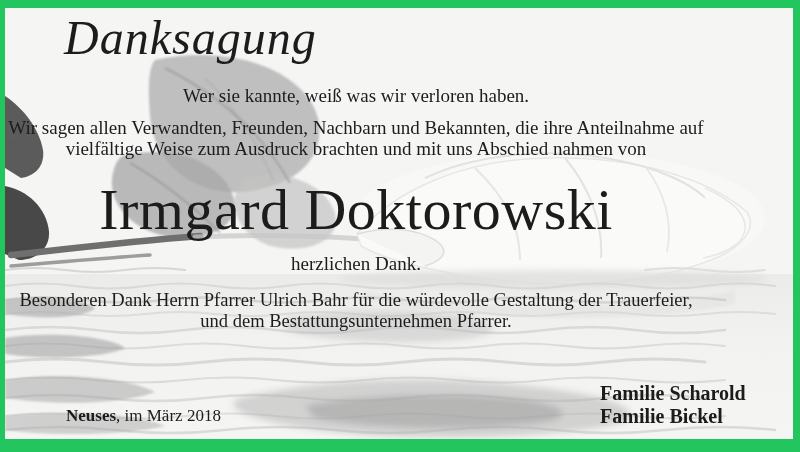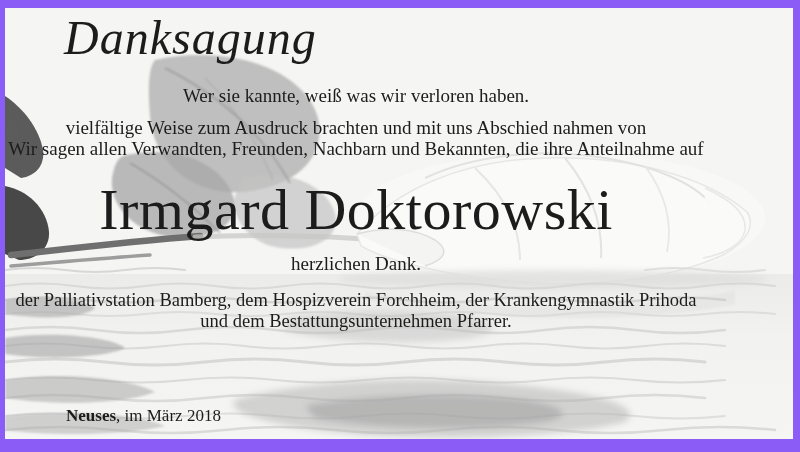--- a/index.html
+++ b/index.html
@@ -1,19 +1,19 @@
 <!DOCTYPE html>
 <html><head>
 <meta charset="utf-8">
 <style>
   html,body{margin:0;padding:0;background:#000;}
   .page{
     position:relative;
     width:800px;height:452px;
-    background:#8b5cf6;
+    background:#22c55e;
     overflow:hidden;
     font-family:"Liberation Serif","DejaVu Serif",serif;
   }
   .paper{
     position:absolute;
     left:5px;top:8px;right:7px;bottom:13px;
     background:#f5f5f4;
     overflow:hidden;
   }
   .bg-art{position:absolute;left:0;top:0;width:100%;height:100%;display:block;}
@@ -125,30 +125,34 @@
         <path d="M280,310 C340,300 420,300 470,310 C500,318 490,328 450,332 C390,338 310,332 280,322 Z" fill="#bdbdbc" opacity="0.45"></path>
       </g>
     </svg>
   </div>
 
   <div class="txt title">Danksagung</div>
 
   <div class="txt center intro">Wer sie kannte, weiß was wir verloren haben.</div>
 
   <div class="txt center ack">
+    <div>Wir sagen allen Verwandten, Freunden, Nachbarn und Bekannten, die ihre Anteilnahme auf</div>
     <div>vielfältige Weise zum Ausdruck brachten und mit uns Abschied nahmen von</div>
-    <div>Wir sagen allen Verwandten, Freunden, Nachbarn und Bekannten, die ihre Anteilnahme auf</div>
   </div>
 
   <div class="txt center herzlich">herzlichen Dank.</div>
 
   <div class="txt center name">Irmgard Doktorowski</div>
 
   <div class="txt center thanks">
-    <div>der Palliativstation Bamberg, dem Hospizverein Forchheim, der Krankengymnastik Prihoda</div>
+    <div>Besonderen Dank Herrn Pfarrer Ulrich Bahr für die würdevolle Gestaltung der Trauerfeier,</div>
     <div>und dem Bestattungsunternehmen Pfarrer.</div>
   </div>
 
+  <div class="txt signatures">
+    <div>Familie Scharold</div>
+    <div>Familie Bickel</div>
+  </div>
 
   <div class="txt placedate">
     <span class="place">Neuses</span><span>, im März 2018</span>
   </div>
 </div>
 
 </body></html>

